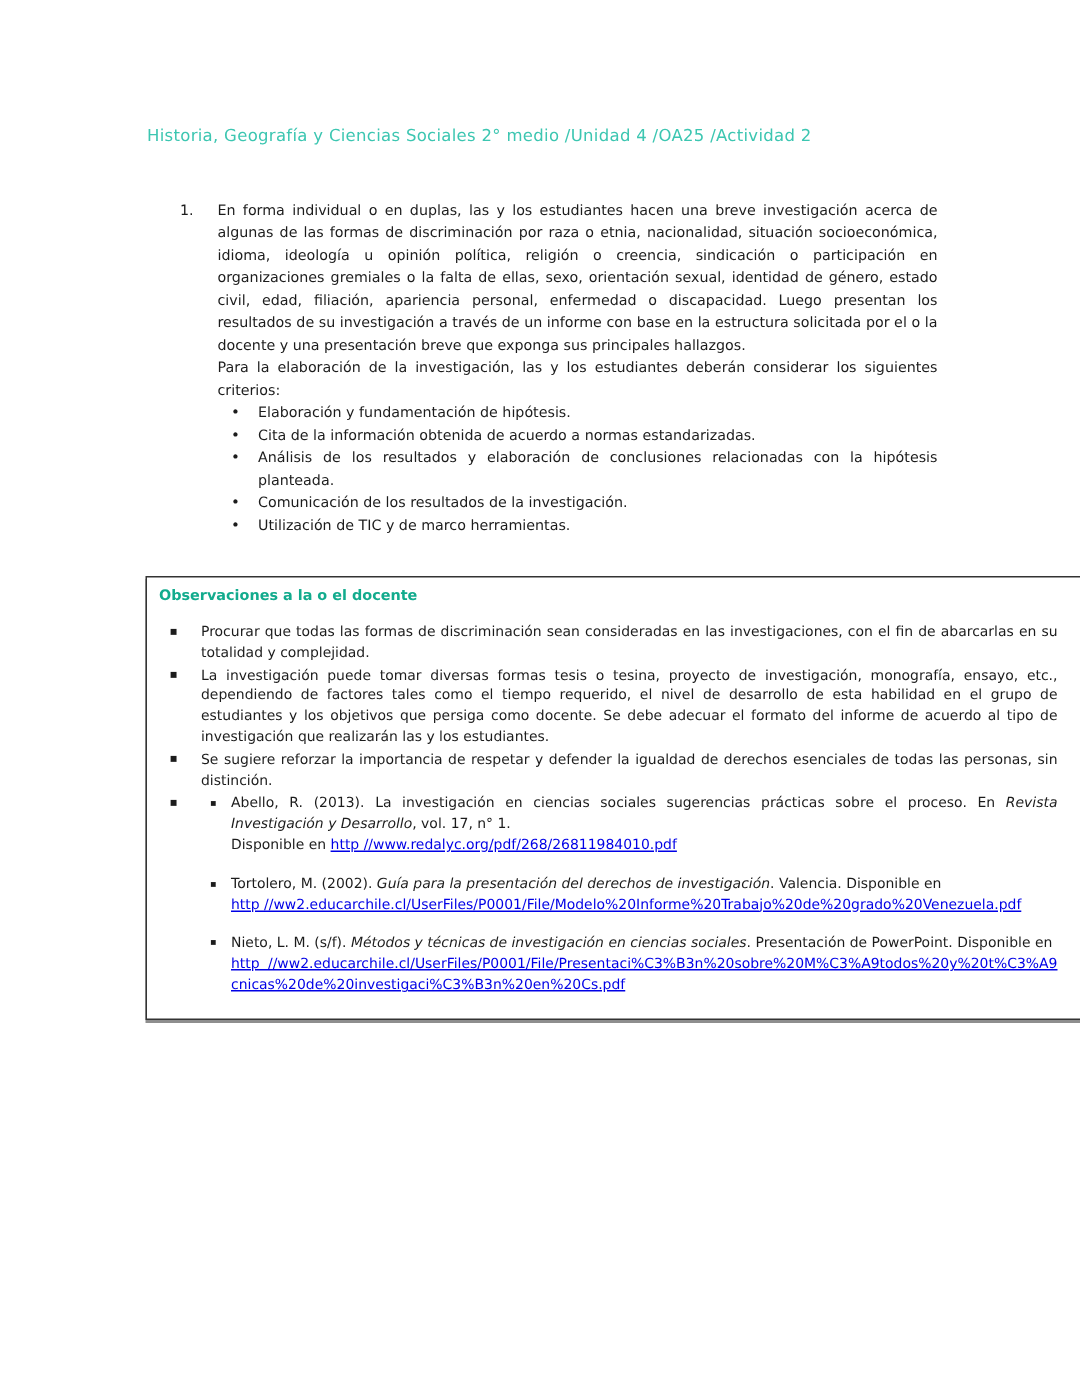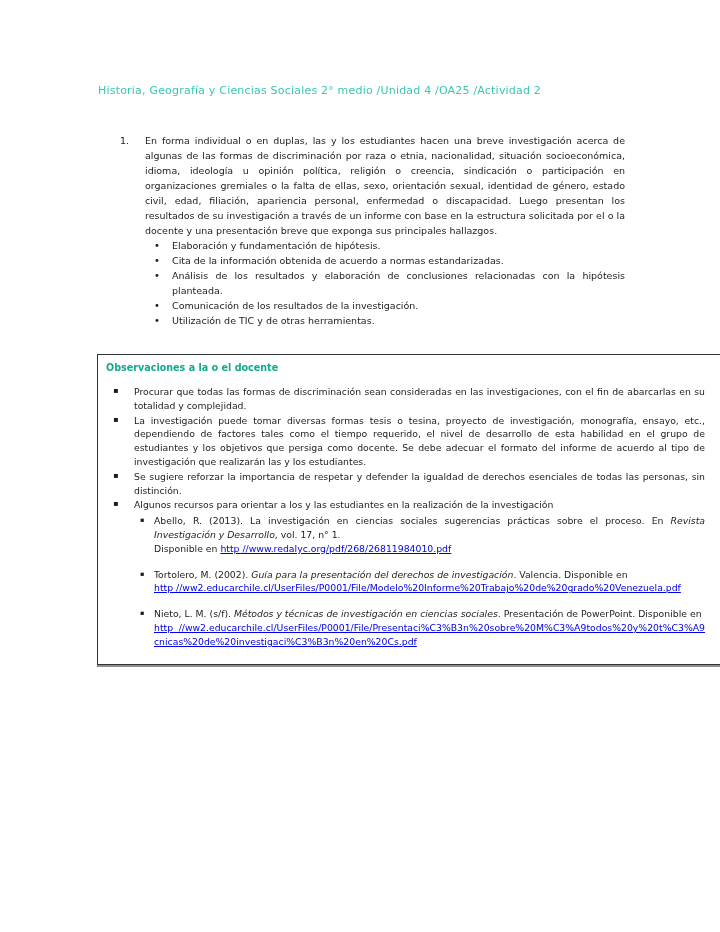--- a/index.html
+++ b/index.html
@@ -122,38 +122,38 @@
 <body>
 
 <div class="page">
 
   <div class="doc-title">Historia, Geografía y Ciencias Sociales 2° medio /Unidad 4 /OA25 /Actividad 2</div>
 
   <div class="activity">
     <div class="num">1.</div>
     <div class="activity-body">
       <p>En forma individual o en duplas, las y los estudiantes hacen una breve investigación acerca de algunas de las formas de discriminación por raza o etnia, nacionalidad, situación socioeconómica, idioma, ideología u opinión política, religión o creencia, sindicación o participación en organizaciones gremiales o la falta de ellas, sexo, orientación sexual, identidad de género, estado civil, edad, filiación, apariencia personal, enfermedad o discapacidad. Luego presentan los resultados de su investigación a través de un informe con base en la estructura solicitada por el o la docente y una presentación breve que exponga sus principales hallazgos.</p>
+      <p>Para la elaboración de la investigación, las y los estudiantes deberán considerar los siguientes criterios:</p>
       <ul class="criteria">
         <li>Elaboración y fundamentación de hipótesis.</li>
         <li>Cita de la información obtenida de acuerdo a normas estandarizadas.</li>
         <li>Análisis de los resultados y elaboración de conclusiones relacionadas con la hipótesis planteada.</li>
         <li>Comunicación de los resultados de la investigación.</li>
-        <li>Utilización de TIC y de otras herramientas.</li>
+        <li>Utilización de TIC y de marco herramientas.</li>
       </ul>
     </div>
   </div>
 
   <div class="obs-box">
     <div class="obs-heading">Observaciones a la o el docente</div>
     <ul class="notes">
       <li>Procurar que todas las formas de discriminación sean consideradas en las investigaciones, con el fin de abarcarlas en su totalidad y complejidad.</li>
       <li>La investigación puede tomar diversas formas  tesis o tesina, proyecto de investigación, monografía, ensayo, etc., dependiendo de factores tales como el tiempo requerido, el nivel de desarrollo de esta habilidad en el grupo de estudiantes y los objetivos que persiga como docente. Se debe adecuar el formato del informe de acuerdo al tipo de investigación que realizarán las y los estudiantes.</li>
       <li>Se sugiere reforzar la importancia de respetar y defender la igualdad de derechos esenciales de todas las personas, sin distinción.</li>
       <li>
-        <span>Algunos recursos para orientar a los y las estudiantes en la realización de la investigación</span>
         <ul class="resources">
 
           <li>
             <span>Abello, R. (2013). La investigación en ciencias sociales  sugerencias prácticas sobre el proceso. En </span><span class="res-italic">Revista Investigación y Desarrollo</span><span>, vol. 17, n° 1.</span>
             <div class="res-link">
               <span>Disponible en </span><a href="#">http //www.redalyc.org/pdf/268/26811984010.pdf</a>
             </div>
           </li>
 
           <li>

